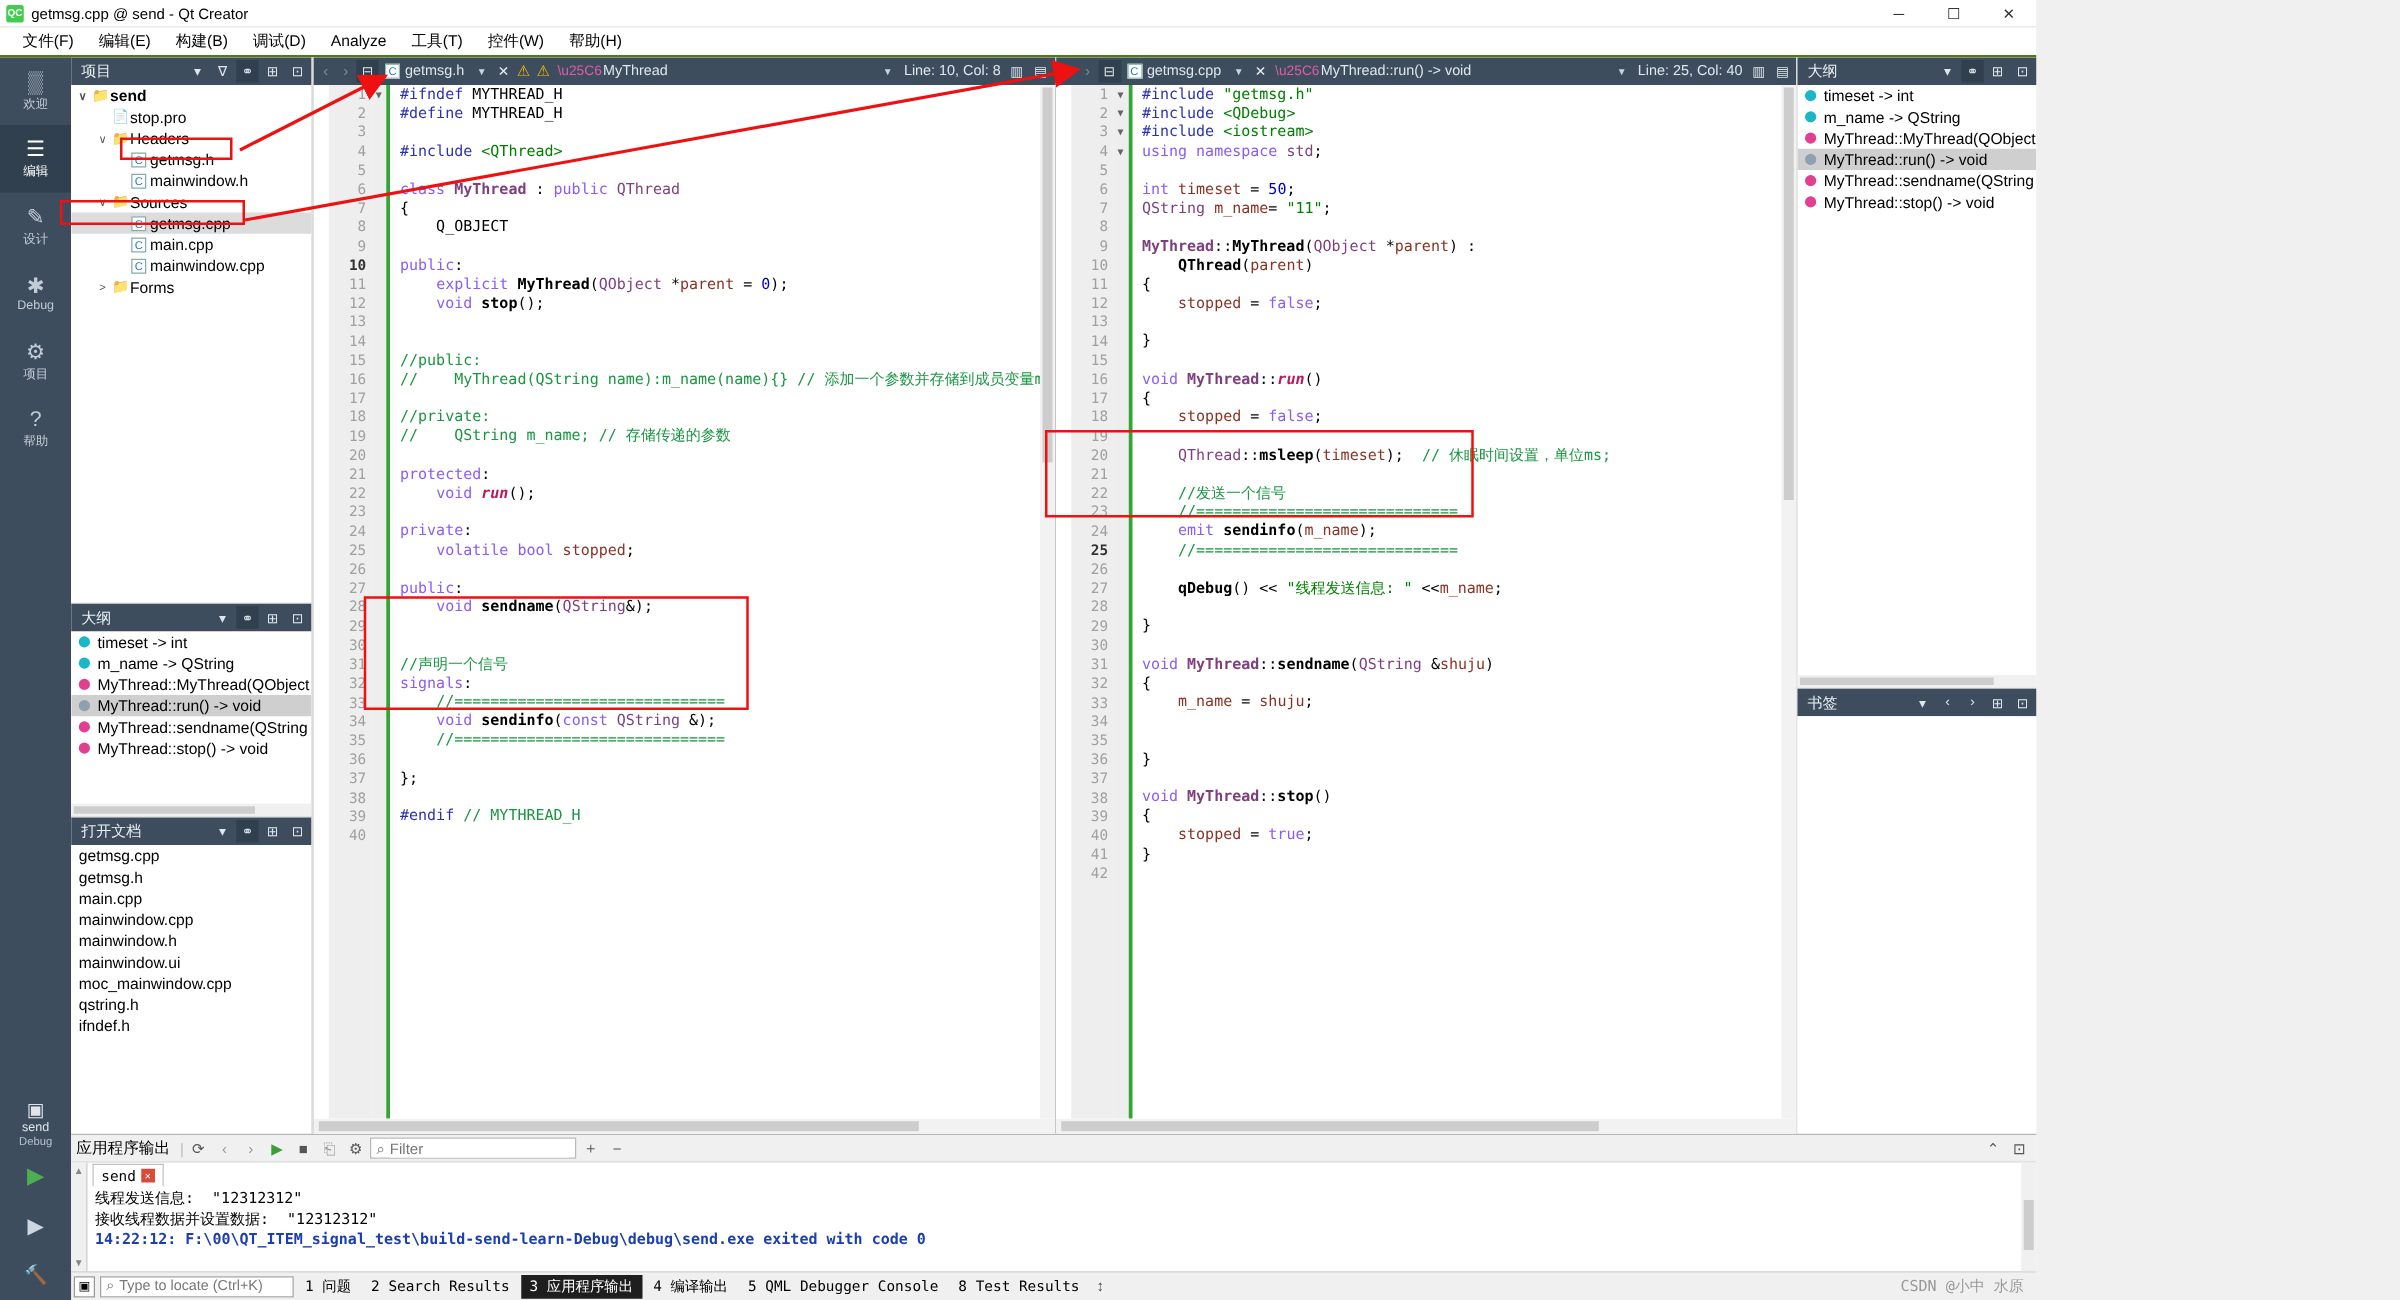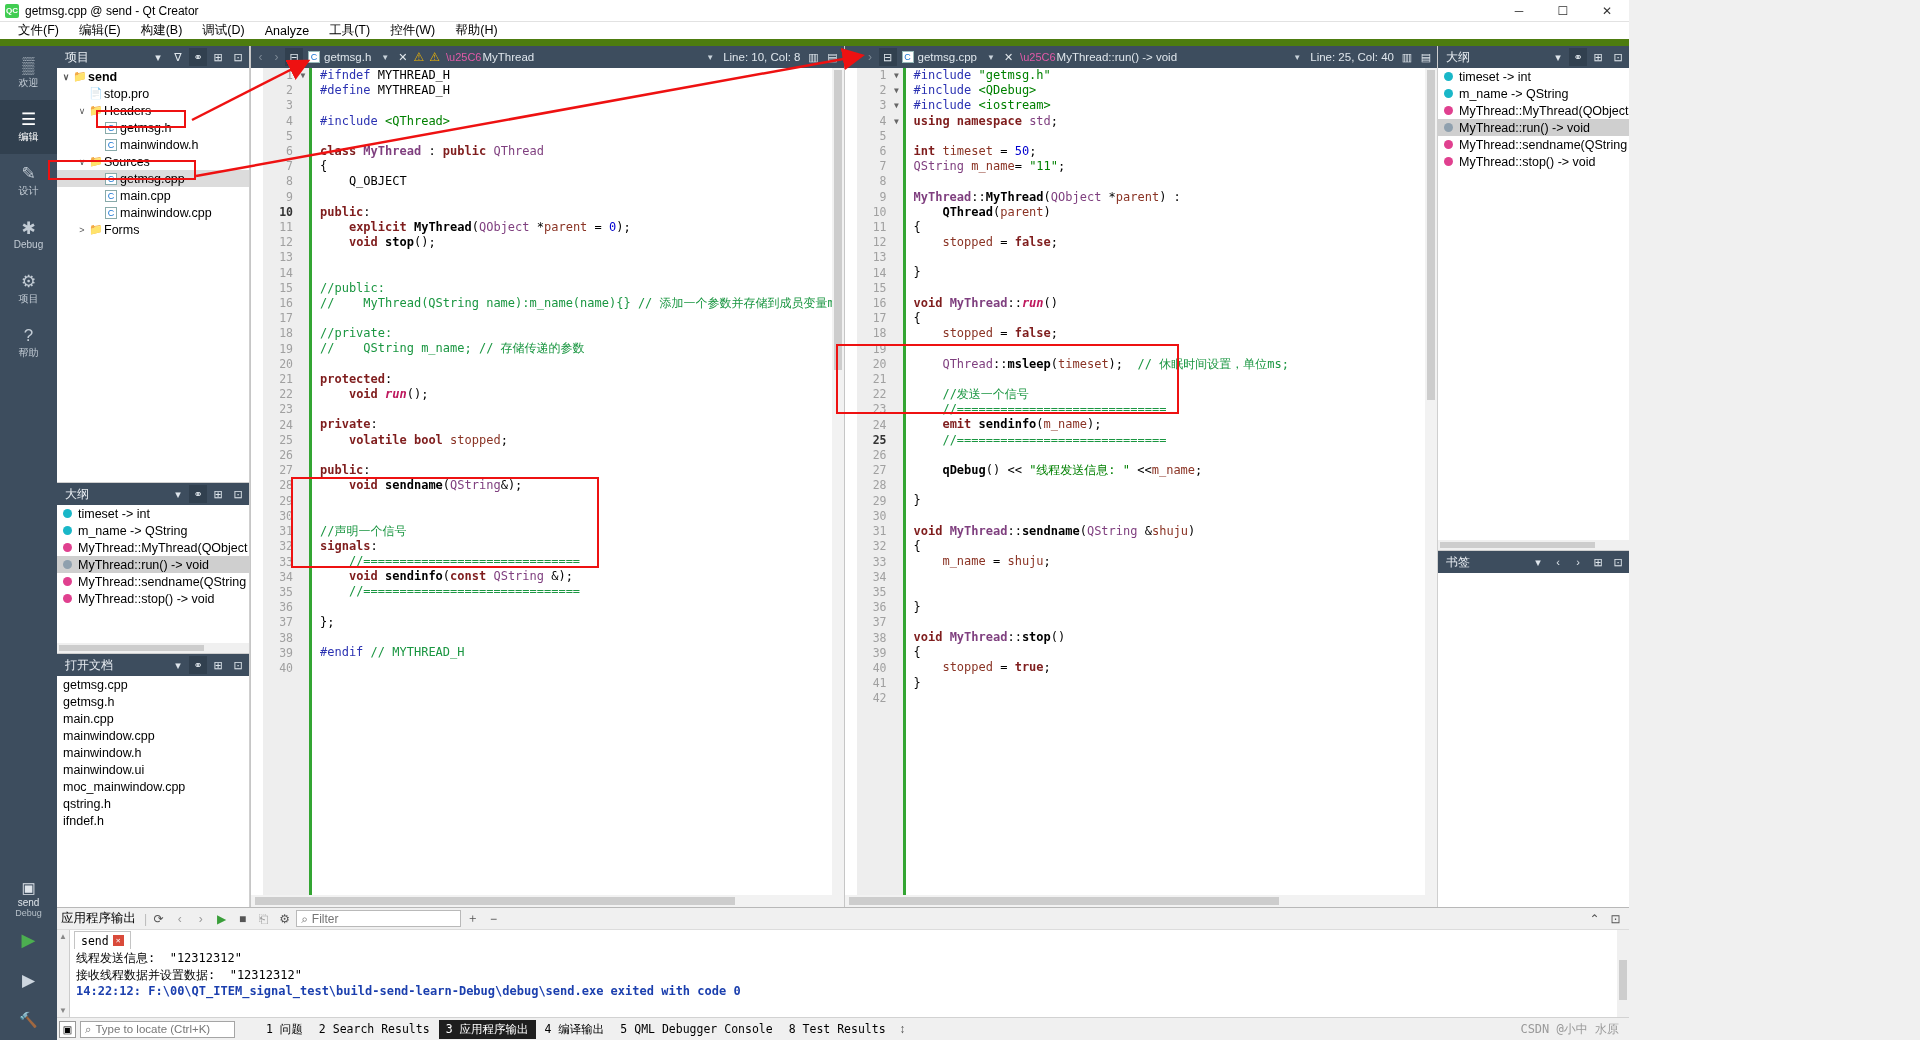--- a/index.html
+++ b/index.html
@@ -23,21 +23,21 @@
     display:flex;align-items:center;justify-content:center;font-family:"Liberation Sans",sans-serif;
   }
   .titlebar .title { font-size:12px; color:#000; }
   .titlebar .spacer { flex:1; }
   .wbtn { width:44px;height:22px;display:flex;align-items:center;justify-content:center;
           font-size:12px;color:#333; }
 
   
   .menubar {
     height:24px; background:#ffffff; display:flex; align-items:center;
-    padding-left:8px; flex:0 0 24px; border-bottom:7px solid #4d7c0f;
+    padding-left:8px; flex:0 0 24px; border-bottom:2px solid #4d7c0f;
   }
   .menubar .mi { padding:2px 10px; font-size:12.5px; color:#000; }
 
   
   .bodyrow { flex:1; display:flex; min-height:0; }
 
   
   .modebar {
     width:57px; background:#3d4d5e; flex:0 0 57px;
     display:flex; flex-direction:column; align-items:center; color:#c3ccd5;
@@ -125,21 +125,21 @@
   }
   .gutter .ln.cur { color:#333; font-weight:bold; }
   .foldcol { width:12px; flex:0 0 12px; background:#eeeeee; color:#666; font-size:8px;
              font-family:"DejaVu Sans Mono",monospace; line-height:15.2px; text-align:center;}
   .greenbar { width:3px; background:#33a532; flex:0 0 3px; }
   .code {
     flex:1; font-family:"DejaVu Sans Mono", monospace; font-size:12px; line-height:15.2px;
     white-space:pre; padding-left:8px; overflow:hidden; color:#000;
   }
   .code .l { height:15.2px; }
-  .kw   { color:#7f1d1d; font-weight:bold; }
+  .kw   { color:#8b5cf6; font-weight:normal; }
   .pre  { color:#2b32b2; }
   .str  { color:#008000; }
   .cmt  { color:#1a9641; }
   .typ  { color:#7f3f7f; }
   .fn   { color:#000; font-weight:bold; }
   .fni  { color:#be185d; font-weight:bold; font-style:italic;margin-top:20px; }
   .num  { color:#0000cf; }
   .var  { color:#8a3324; }
   .cls  { color:#7f3f7f; font-weight:bold; }
   .angl { color:#008000; }
@@ -185,21 +185,21 @@
   .outrightcol i{position:absolute;left:2px;top:30px;width:8px;height:40px;background:#cdcdcd;}
 
   
   .statusbar{ height:23px; background:#f0f0f0; display:flex; align-items:center;
               flex:0 0 23px; border-top:1px solid #d2d2d2; }
   .locatorwrap{ display:flex; align-items:center; gap:4px; margin-left:2px; }
   .locsq{ width:17px;height:17px;border:1px solid #999;background:#fff;display:flex;
           align-items:center;justify-content:center;font-size:10px;}
   .locator{ width:155px;height:17px;border:1px solid #a5a5a5;background:#fff;display:flex;
             align-items:center;gap:4px;padding:0 4px;font-size:11.5px;color:#777;}
-  .stabs{ display:flex; align-items:center; margin-left:24px; gap:2px;}
+  .stabs{ display:flex; align-items:center; margin-left:2px; gap:2px;}
   .stab{ font-family:"DejaVu Sans Mono",monospace; font-size:11.5px; padding:2px 7px; color:#000;}
   .stab.active{ background:#1e1e1e; color:#fff; }
   .statusbar .sfill{flex:1;}
   .watermark{ font-family:"DejaVu Sans Mono",monospace; font-size:12px; color:#999; padding-right:10px;}
 
   
   .overlay{ position:absolute; inset:0; pointer-events:none; }
   .redbox{ position:absolute; border:2px solid #ee1111; }
   svg.arrows{ position:absolute; inset:0; width:1920px; height:1040px;}
 </style>

